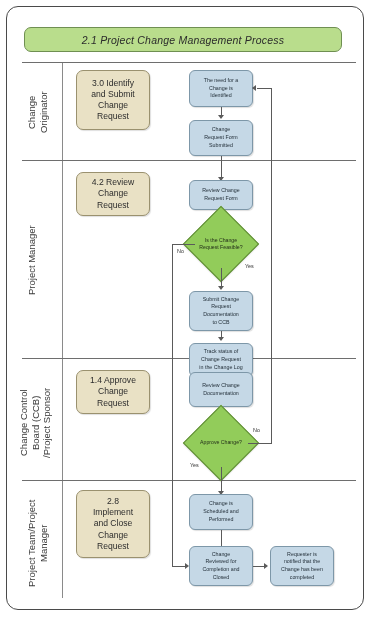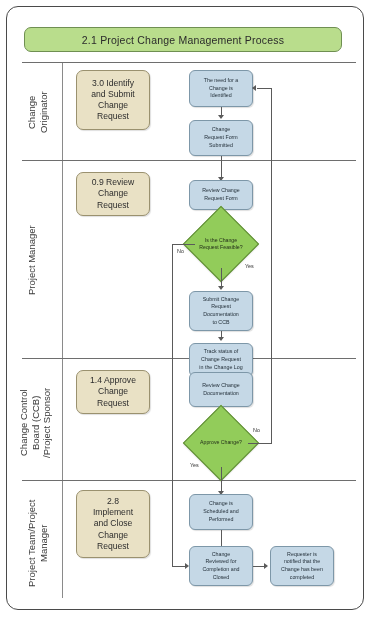--- a/index.html
+++ b/index.html
@@ -16,21 +16,21 @@
     position:absolute;left:6px;top:6px;width:358px;height:604px;
     border:1.4px solid #4a4a4a;border-radius:12px;box-sizing:border-box;
     background:#ffffff;
   }
   
   .title-banner{
     position:absolute;left:24px;top:27px;width:318px;height:25px;
     background:#b9dd8c;border:1px solid #6f8f52;border-radius:7px;
     box-sizing:border-box;
     display:flex;align-items:center;justify-content:center;
-    font-size:10.5px;color:#2b2b2b;letter-spacing:.2px;
+    font-size:10.5px;color:#2b2b2b;letter-spacing:.2px;font-style:italic;
   }
   
   .lane-divider-v{
     position:absolute;left:62px;top:62px;width:0;height:536px;
     border-left:1.2px solid #8a8a8a;
   }
   
   .lane-sep{
     position:absolute;left:22px;width:334px;height:0;
     border-top:1.3px solid #6e6e6e;
@@ -133,21 +133,21 @@
 Submitted</div>
 
   <div class="lineV" style="left:221px;top:107px;height:9px;"></div>
   <div class="arrowD" style="left:218px;top:115px;"></div>
 
   <div class="lineV" style="left:221px;top:156px;height:23px;"></div>
   <div class="arrowD" style="left:218px;top:177px;"></div>
 
   <div class="lane-label" style="left:26px;top:175px;width:34px;height:170px;">Project Manager</div>
 
-  <div class="tan-box" style="left:76px;top:172px;width:74px;height:44px;">0.9  Review
+  <div class="tan-box" style="left:76px;top:172px;width:74px;height:44px;">4.2  Review
 Change
 Request</div>
 
   <div class="blue-box" style="left:189px;top:180px;width:64px;height:30px;">Review Change
 Request Form</div>
 
   <div class="lineV" style="left:221px;top:210px;height:12px;"></div>
 
   <div class="diamond" style="left:194px;top:217px;width:54px;height:54px;">
     <div class="dshape"></div>

